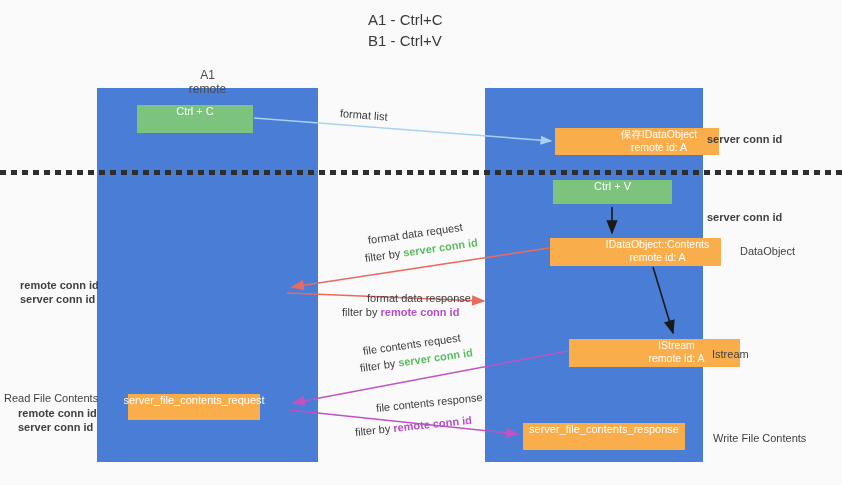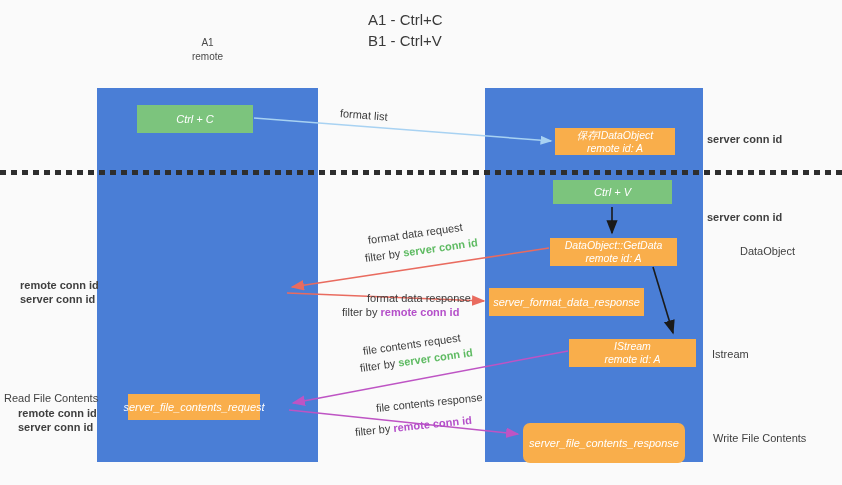--- a/index.html
+++ b/index.html
@@ -10,35 +10,35 @@
   .title{
     position:absolute;left:368px;top:9px;font-size:15px;line-height:21px;
     color:#3a3a3a;z-index:4;white-space:nowrap;
   }
   .lane{
     position:absolute;top:88px;height:374px;background:var(--lane-blue,#4A7ED6);z-index:1;
   }
   .lane-left{left:97px;width:221px;}
   .lane-right{left:485px;width:218px;}
   .lane-header{
-    position:absolute;top:36px;text-align:center;font-size:10px;line-height:14px;
+    position:absolute;top:68px;text-align:center;font-size:12px;line-height:14px;
     color:#4a4a4a;z-index:4;
   }
   .lane-header.left{left:97px;width:221px;}
   .lane-header.right{left:485px;width:218px;}
   .dotted-line{
     position:absolute;left:0;top:170px;width:842px;height:5px;z-index:2;
     background:repeating-linear-gradient(90deg,#2e2e2e 0 6px,transparent 6px 11px);
   }
   svg.arrows{position:absolute;left:0;top:0;z-index:2;}
   .node{
-    position:absolute;display:flex;flex-direction:column;align-items:center;justify-content:center;
-    color:#fff;font-size:11px;line-height:13px;text-align:center;z-index:3;white-space:nowrap;font-style:italic;
+    position:absolute;display:flex;flex-direction:column;align-items:center;
+    color:#fff;font-size:11px;line-height:13px;text-align:center;z-index:3;white-space:nowrap;
   }
-  .node.small{font-size:10.5px;}
+  .node.small{font-size:10.5px;padding-left:44px;}
   .orange{background:var(--node-orange,#F9AE4B);}
   .green{background:var(--node-green,#7CC47D);}
   .edge-label{
     position:absolute;font-size:11px;color:#3d3d3d;z-index:4;white-space:nowrap;
     transform-origin:left center;
   }
   .r5{transform:rotate(4.5deg);}
   .rn8{transform:rotate(-8deg);}
   .rn6{transform:rotate(-6deg);}
   .green-text{color:var(--green-text,#5FBB63);font-weight:bold;}
@@ -98,39 +98,36 @@
   <div class="node orange small" style="left:555px;top:128px;width:120px;height:27px;">
     <span>保存IDataObject</span>
     <span>remote id: A</span>
   </div>
 
   <div class="node green" style="left:553px;top:180px;width:119px;height:24px;">
     <span>Ctrl + V</span>
   </div>
 
   <div class="node orange small" style="left:550px;top:238px;width:127px;height:28px;">
-    <span>DataObject::GetData</span>
+    <span>IDataObject::Contents</span>
     <span>remote id: A</span>
   </div>
 
 
-  <div class="node orange" style="left:489px;top:288px;width:155px;height:28px;">
-    <span>server_format_data_response</span>
-  </div>
 
   <div class="node orange small" style="left:569px;top:339px;width:127px;height:28px;">
     <span>IStream</span>
     <span>remote id: A</span>
   </div>
 
   <div class="node orange" style="left:128px;top:394px;width:132px;height:26px;">
     <span>server_file_contents_request</span>
   </div>
 
-  <div class="node orange" style="left:523px;top:423px;width:162px;height:40px;border-radius:7px;">
+  <div class="node orange" style="left:523px;top:423px;width:162px;height:27px;">
     <span>server_file_contents_response</span>
   </div>
 
   <div class="edge-label r5" style="left:340px;top:107px;">format list</div>
 
   <div class="edge-label rn8" style="left:368px;top:234px;">format data request</div>
   <div class="edge-label rn8" style="left:365px;top:252px;">
     <span>filter by</span>
     <span class="green-text">server conn id</span>
   </div>

